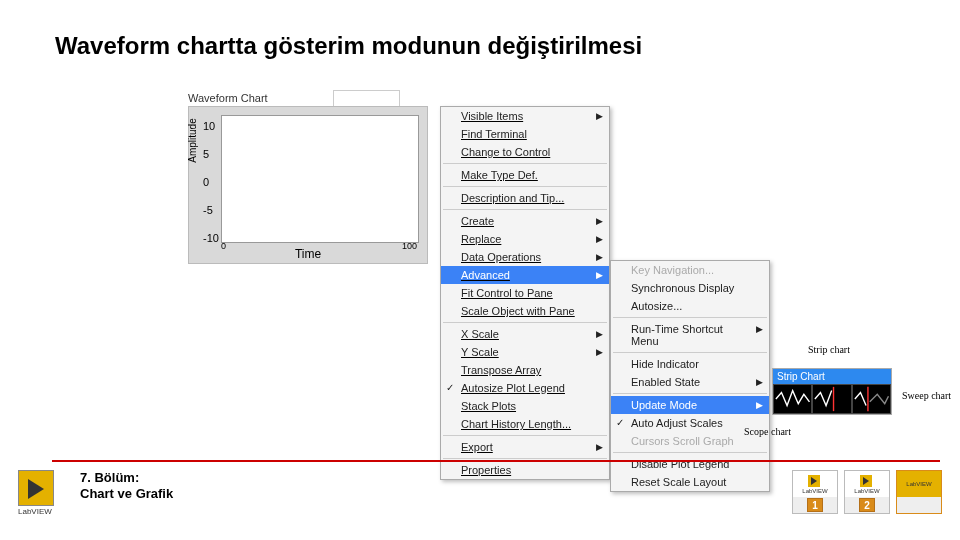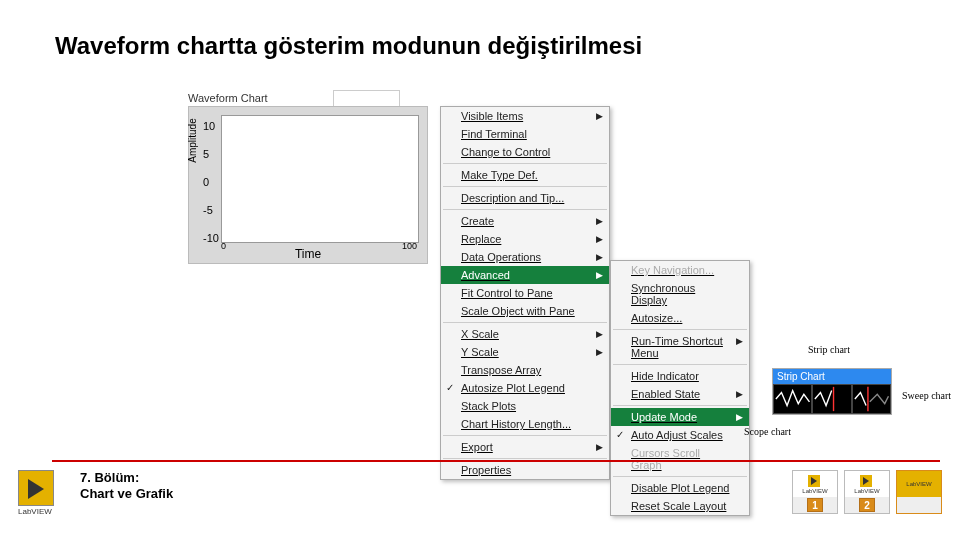--- a/index.html
+++ b/index.html
@@ -13,24 +13,24 @@
   .plot-swatch::after { content: ""; position: absolute; left: 0; right: 0; top: 50%; border-top: 1px solid #2d5aa0; }
   .chart-area { width: 240px; height: 158px; background: #d9d9d9; border: 1px solid #bbb; position: relative; padding: 8px 8px 20px 32px; }
   .plot-box { width: 100%; height: 100%; background: #fff; border: 1px solid #999; }
   .ylabel { position: absolute; left: -2px; top: 50%; transform: rotate(-90deg) translateX(50%); transform-origin: left top; font-size: 10px; }
   .xlabel { position: absolute; bottom: 2px; left: 50%; transform: translateX(-50%); font-size: 12px; }
   .ytick { position: absolute; left: 14px; font-size: 11px; transform: translateY(-50%); }
   .xtick { position: absolute; bottom: 12px; font-size: 9px; }
 
   .menu { position: absolute; background: #f4f4f4; border: 1px solid #aaa; font-size: 11px; box-shadow: 2px 2px 4px rgba(0,0,0,0.25); }
   .menu1 { top: 106px; left: 440px; width: 170px; text-decoration: underline; }
-  .menu2 { top: 260px; left: 610px; width: 140px; text-decoration: underline; }
+  .menu2 { top: 260px; left: 610px; width: 160px; }
   .menu-item { padding: 3px 18px 3px 20px; position: relative; color: #222; cursor: default; }
   .menu-item.disabled { color: #aaa; }
-  .menu-item.hl { background: #15803d; color: #fff; }
+  .menu-item.hl { background: #3b82f6; color: #fff; }
   .menu-sep { height: 1px; background: #ccc; margin: 2px 2px; }
   .arrow { position: absolute; right: 6px; top: 4px; font-size: 9px; }
   .check { position: absolute; left: 5px; top: 3px; font-size: 10px; }
 
   .chartmode-box { position: absolute; top: 368px; left: 772px; width: 120px; border: 1px solid #aaa; background: #f8f8f8; }
   .chartmode-hdr { background: #2d89ef; color: #fff; font-size: 10px; padding: 2px 4px; }
   .chartmode-row { display: flex; }
   .mode-icon { width: 40px; height: 30px; background: #000; position: relative; border: 1px solid #444; }
   .mode-icon svg { width: 100%; height: 100%; }
 

